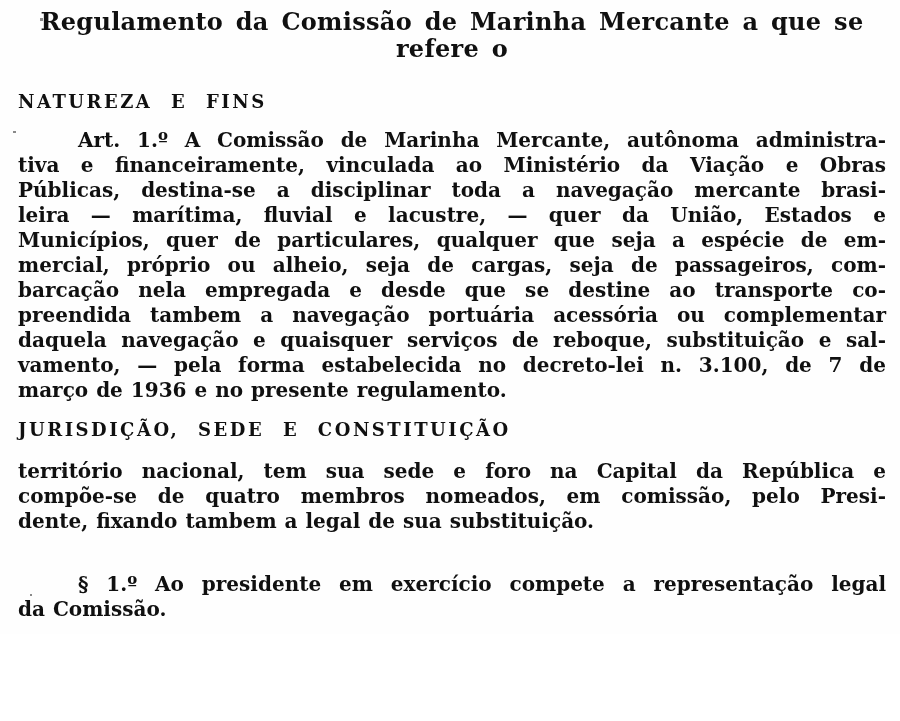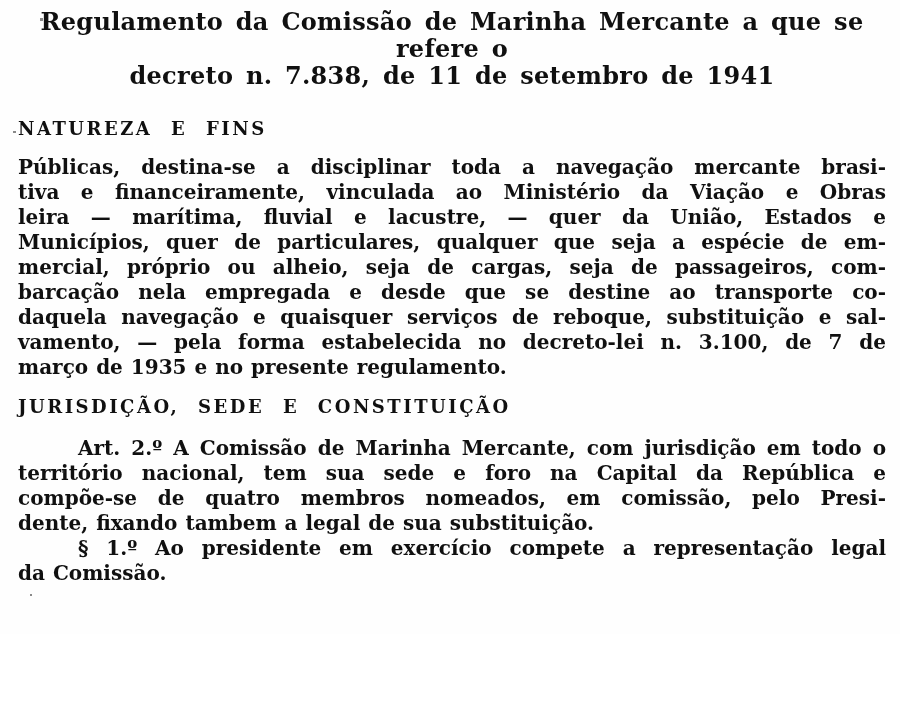--- a/index.html
+++ b/index.html
@@ -37,21 +37,21 @@
     line-height: 22px;
     letter-spacing: 2.5px;
     word-spacing: 10px;
   }
   .section-heading.first { margin-top: 29px; }
   .section-heading.second { margin-top: 16px; }
   
   .paragraph { margin: 0; }
   .paragraph.p1 { margin-top: 15px; }
   .paragraph.p2 { margin-top: 18px; }
-  .paragraph.p3 { }
+  .paragraph.p3 { margin-top: 38px; }
   .line {
     font-size: 20px;
     line-height: 25px;
     text-align: justify;
     text-align-last: justify;
     white-space: normal;
     word-spacing: 1px;
   }
   .line.first { text-indent: 60px; }
   .line.last {
@@ -64,41 +64,41 @@
     opacity: 0.55;
   }
 </style>
 </head>
 <body>
 
 <div class="page">
 
   <h1 class="doc-title">
     <div>Regulamento da Comissão de Marinha Mercante a que se refere o</div>
-    <div>decreto n. 7.838, de 11 de setembro de 1941</div>
   </h1>
 
   <h2 class="section-heading first">NATUREZA E FINS</h2>
 
   <div class="paragraph p1">
+    <div class="line first">Art. 1.º A Comissão de Marinha Mercante, autônoma administra-</div>
+    <div class="line">tiva e financeiramente, vinculada ao Ministério da Viação e Obras</div>
     <div class="line">Públicas, destina-se a disciplinar toda a navegação mercante brasi-</div>
-    <div class="line">tiva e financeiramente, vinculada ao Ministério da Viação e Obras</div>
     <div class="line">leira — marítima, fluvial e lacustre, — quer da União, Estados e</div>
     <div class="line">Municípios, quer de particulares, qualquer que seja a espécie de em-</div>
     <div class="line">mercial, próprio ou alheio, seja de cargas, seja de passageiros, com-</div>
     <div class="line">barcação nela empregada e desde que se destine ao transporte co-</div>
+    <div class="line">preendida tambem a navegação portuária acessória ou complementar</div>
     <div class="line">daquela navegação e quaisquer serviços de reboque, substituição e sal-</div>
     <div class="line">vamento, — pela forma estabelecida no decreto-lei n. 3.100, de 7 de</div>
-    <div class="line last">março de 1935 e no presente regulamento.</div>
+    <div class="line last">março de 1936 e no presente regulamento.</div>
   </div>
 
   <h2 class="section-heading second">JURISDIÇÃO, SEDE E CONSTITUIÇÃO</h2>
 
   <div class="paragraph p2">
-    <div class="line first">Art. 2.º A Comissão de Marinha Mercante, com jurisdição em todo o</div>
     <div class="line">território nacional, tem sua sede e foro na Capital da República e</div>
     <div class="line">compõe-se de quatro membros nomeados, em comissão, pelo Presi-</div>
     <div class="line last">dente, fixando tambem a legal de sua substituição.</div>
   </div>
 
   <div class="paragraph p3">
     <div class="line first">§ 1.º Ao presidente em exercício compete a representação legal</div>
     <div class="line last">da Comissão.</div>
   </div>
 

